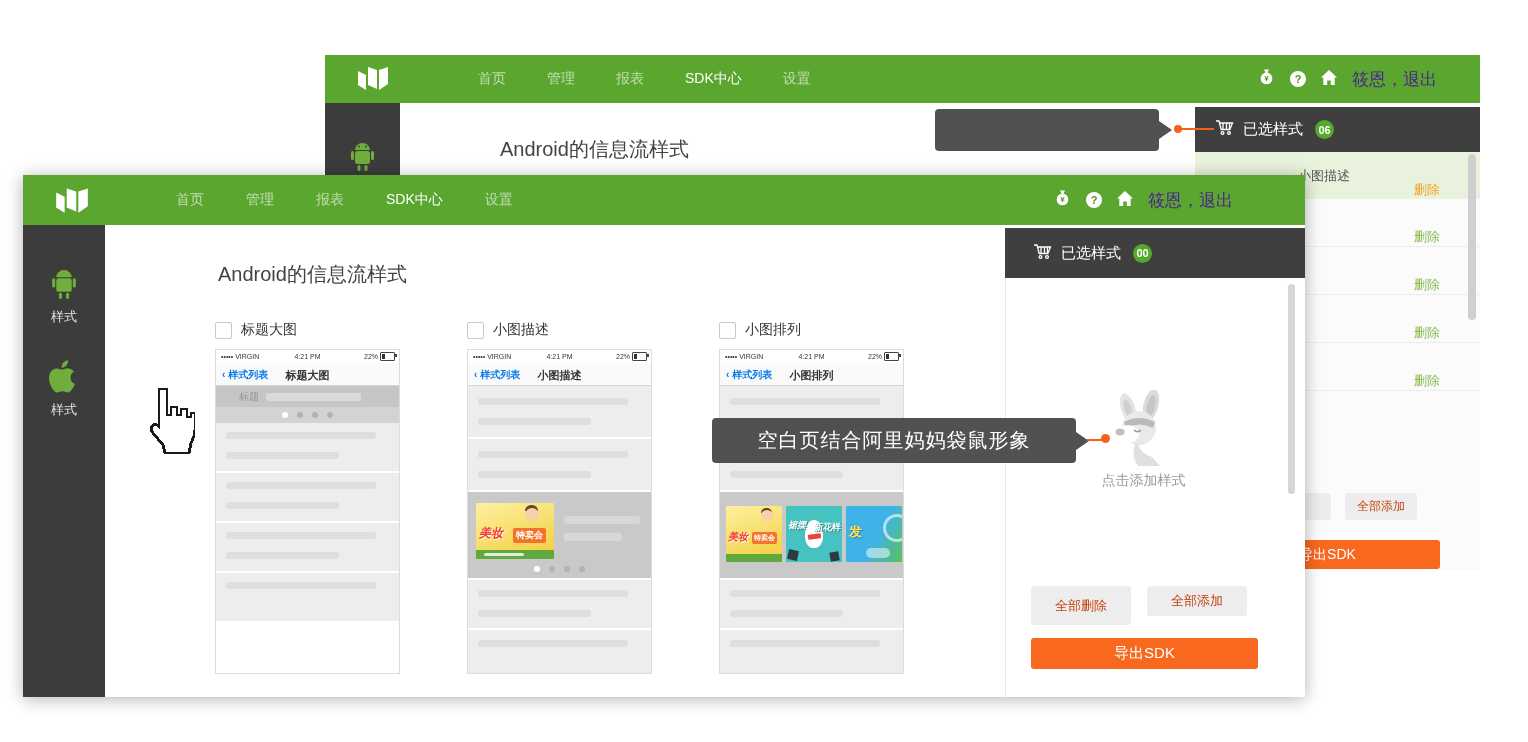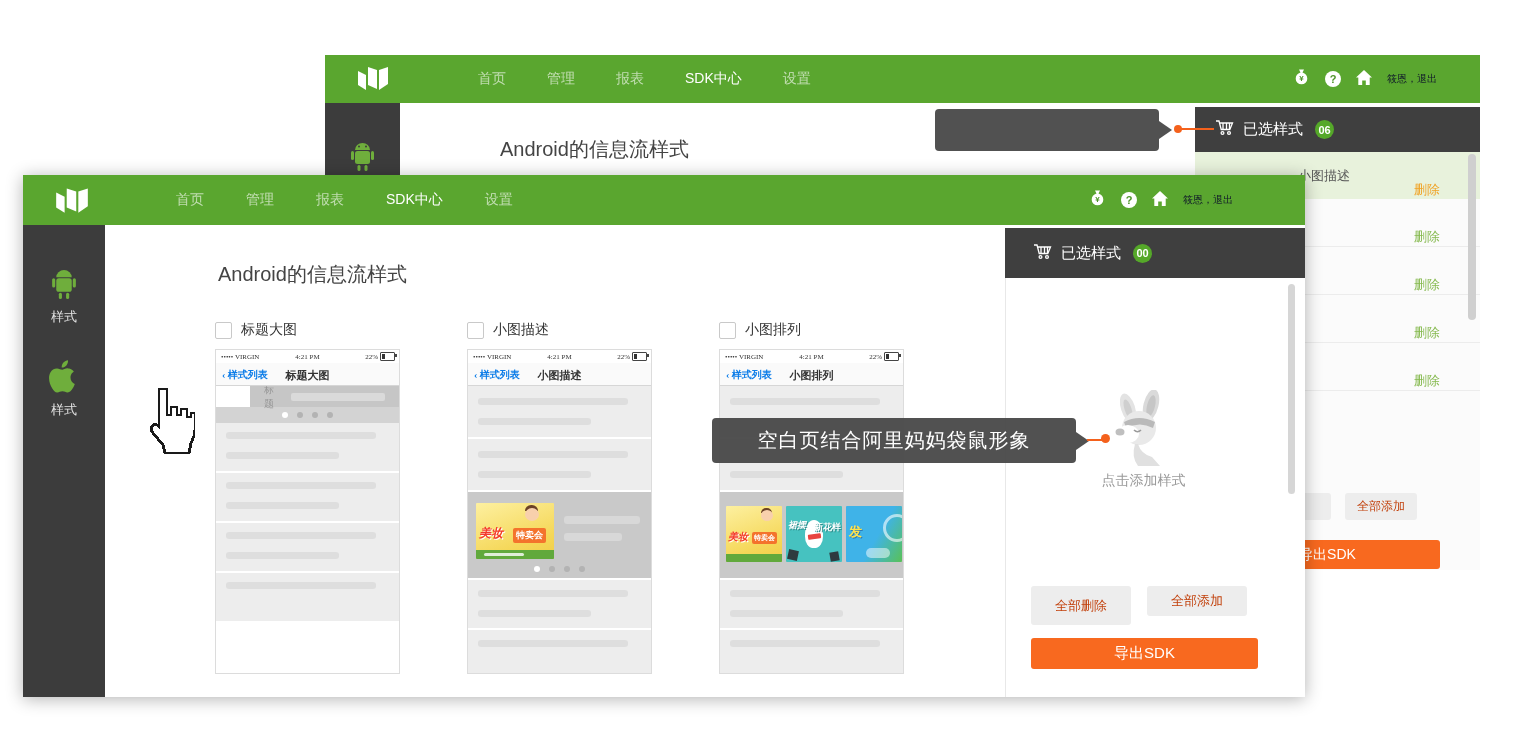--- a/index.html
+++ b/index.html
@@ -7,21 +7,21 @@
          font-family:"Liberation Sans","DejaVu Sans",sans-serif;}
   .abs{position:absolute;}
 
   
   .win-nav{position:absolute;background:#5aa62f;}
   .menu{position:absolute;left:153px;top:0;height:100%;display:flex;align-items:center;gap:41px;
         list-style:none;margin:0;padding:0;}
   .menu li{font-size:14px;color:rgba(255,255,255,.62);white-space:nowrap;cursor:pointer;}
   .menu li.active{color:#fff;}
   .nav-right{position:absolute;top:0;height:100%;display:flex;align-items:center;gap:15px;}
-  .nav-right .user{font-size:10px;color:#0f172a;cursor:pointer;white-space:nowrap;}
+  .nav-right .user{font-size:17px;color:#4c1d95;cursor:pointer;white-space:nowrap;}
   .help-badge{width:16px;height:16px;border-radius:50%;background:#fff;color:#4d9427;font-size:11px;
         font-weight:bold;display:flex;align-items:center;justify-content:center;}
   .logo{position:absolute;left:30px;top:9px;}
 
   
   .darkbg{background:#3c3c3c;}
   .panel-header{position:absolute;background:#3f3f3f;display:flex;align-items:center;color:#fff;}
   .panel-header .ph-title{font-size:15px;color:#fff;margin-left:9px;}
   .badge{min-width:19px;height:19px;border-radius:50%;background:#55a829;color:#fff;font-size:11px;
         font-weight:bold;display:flex;align-items:center;justify-content:center;margin-left:12px;}
@@ -46,21 +46,21 @@
         border-top:9px solid transparent;border-bottom:9px solid transparent;
         border-left:13px solid rgba(72,72,72,.95);}
   .conn-line{position:absolute;height:2px;background:#f4611c;z-index:20;}
   .conn-dot{position:absolute;border-radius:50%;background:#f4611c;z-index:20;}
 
   
   .card-head{display:flex;align-items:center;gap:9px;height:20px;}
   .checkbox{width:15px;height:15px;border:1px solid #c9c9c9;border-radius:2px;background:#fff;cursor:pointer;}
   .card-label{font-size:14px;color:#333;}
   .phone{position:relative;width:185px;height:325px;background:#fff;border:1px solid #dcdcdc;
-        box-sizing:border-box;overflow:hidden;margin-top:9px;font-family:Liberation Serif, serif;}
+        box-sizing:border-box;overflow:hidden;margin-top:9px;}
   .p-status{position:relative;height:13px;font-size:7px;color:#333;}
   .p-status .l{position:absolute;left:5px;top:3px;}
   .p-status .c{position:absolute;left:0;right:0;top:3px;text-align:center;}
   .p-status .r{position:absolute;right:4px;top:2px;display:flex;align-items:center;gap:2px;}
   .batt{width:13px;height:7px;border:1px solid #444;border-radius:1px;position:relative;}
   .batt::after{content:"";position:absolute;right:-3px;top:1px;width:2px;height:3px;background:#444;}
   .batt i{position:absolute;left:1px;top:1px;bottom:1px;width:3px;background:#333;}
   .p-nav{position:relative;height:22px;background:#fafafa;border-bottom:1px solid #d6d6d6;}
   .p-back{position:absolute;left:6px;top:5px;font-size:10px;color:#0b7ce8;font-weight:bold;cursor:default;}
   .p-title{position:absolute;left:0;right:0;top:5px;text-align:center;font-size:11px;font-weight:bold;color:#333;}
@@ -274,21 +274,21 @@
                 <span>22%</span>
                 <span class="batt">
                   <i></i>
                 </span>
               </span>
           </div>
           <div class="p-nav">
             <span class="p-back"><span>‹</span> <span>样式列表</span></span>
             <span class="p-title">标题大图</span>
           </div>
-          <div style="height:21px;background:#c6c6c6;display:flex;align-items:center;padding:0 14px;gap:7px;margin-left:34px;">
+          <div style="height:21px;background:#c6c6c6;display:flex;align-items:center;padding:0 23px;gap:7px;">
             <span style="font-size:10px;color:#969696;">标题</span>
             <span style="width:95px;height:8px;background:#dadada;border-radius:2px;"></span>
           </div>
           <div style="height:16px;background:#d3d3d3;display:flex;align-items:center;">
             <span class="pgdots" style="width:100%;">
               <i class="on"></i>
                 <i></i>
                 <i></i>
                 <i></i>
             </span>

